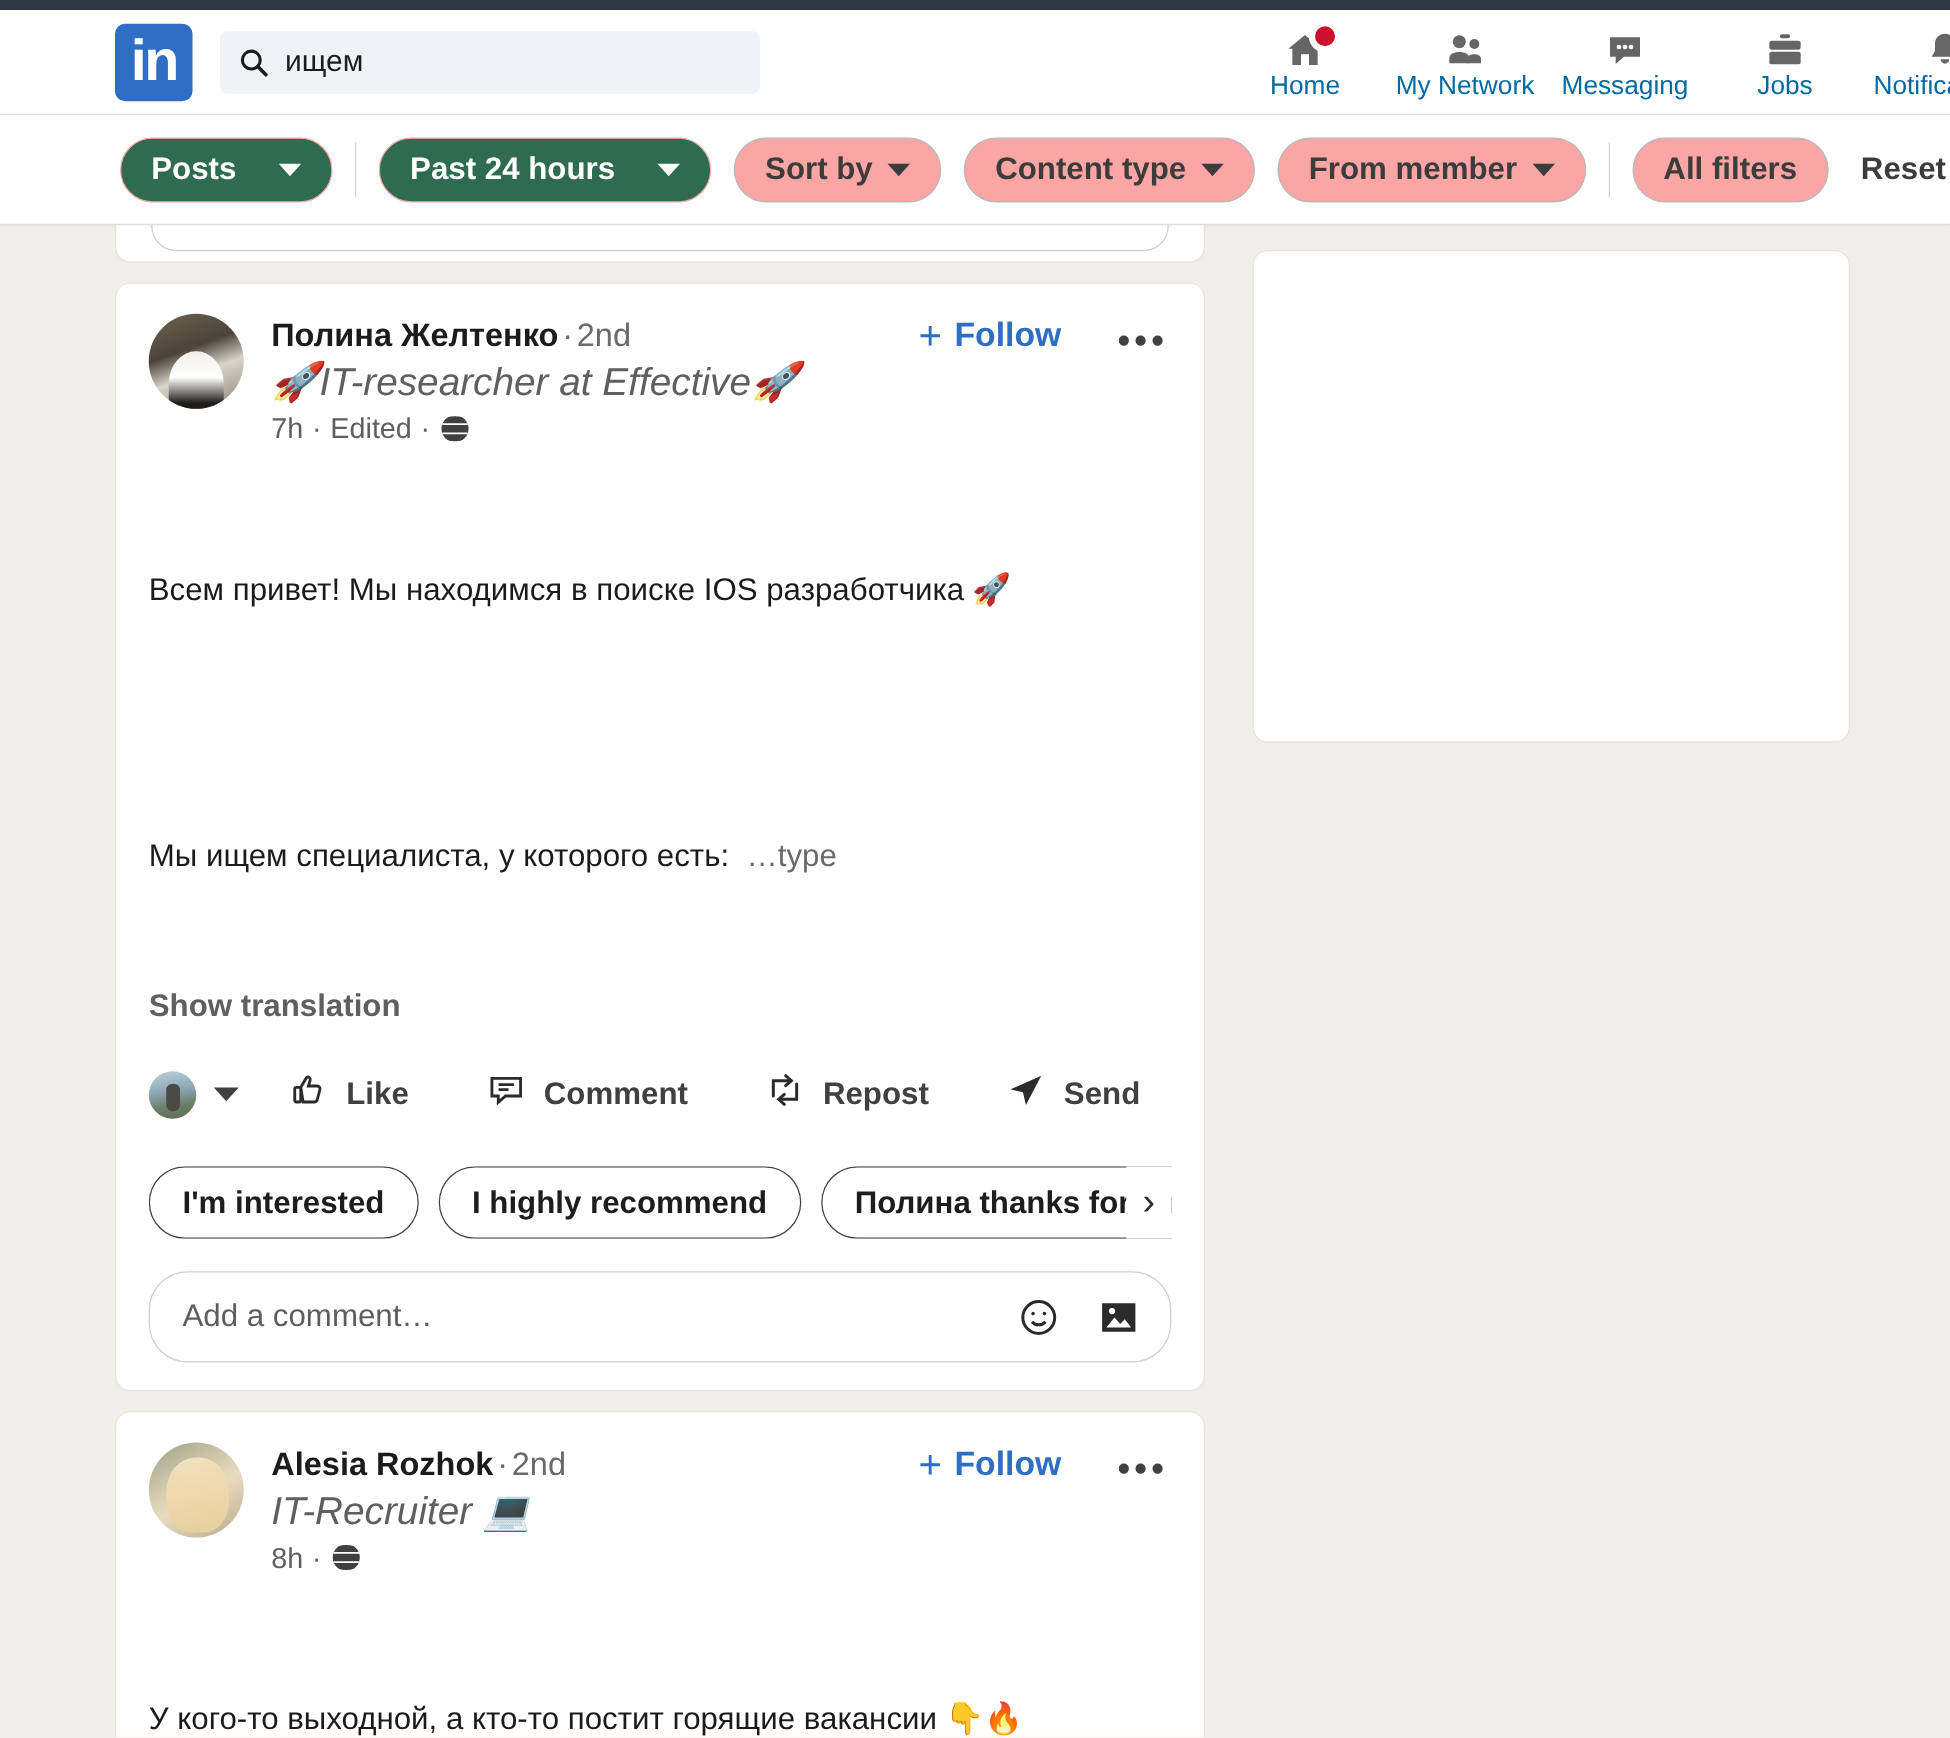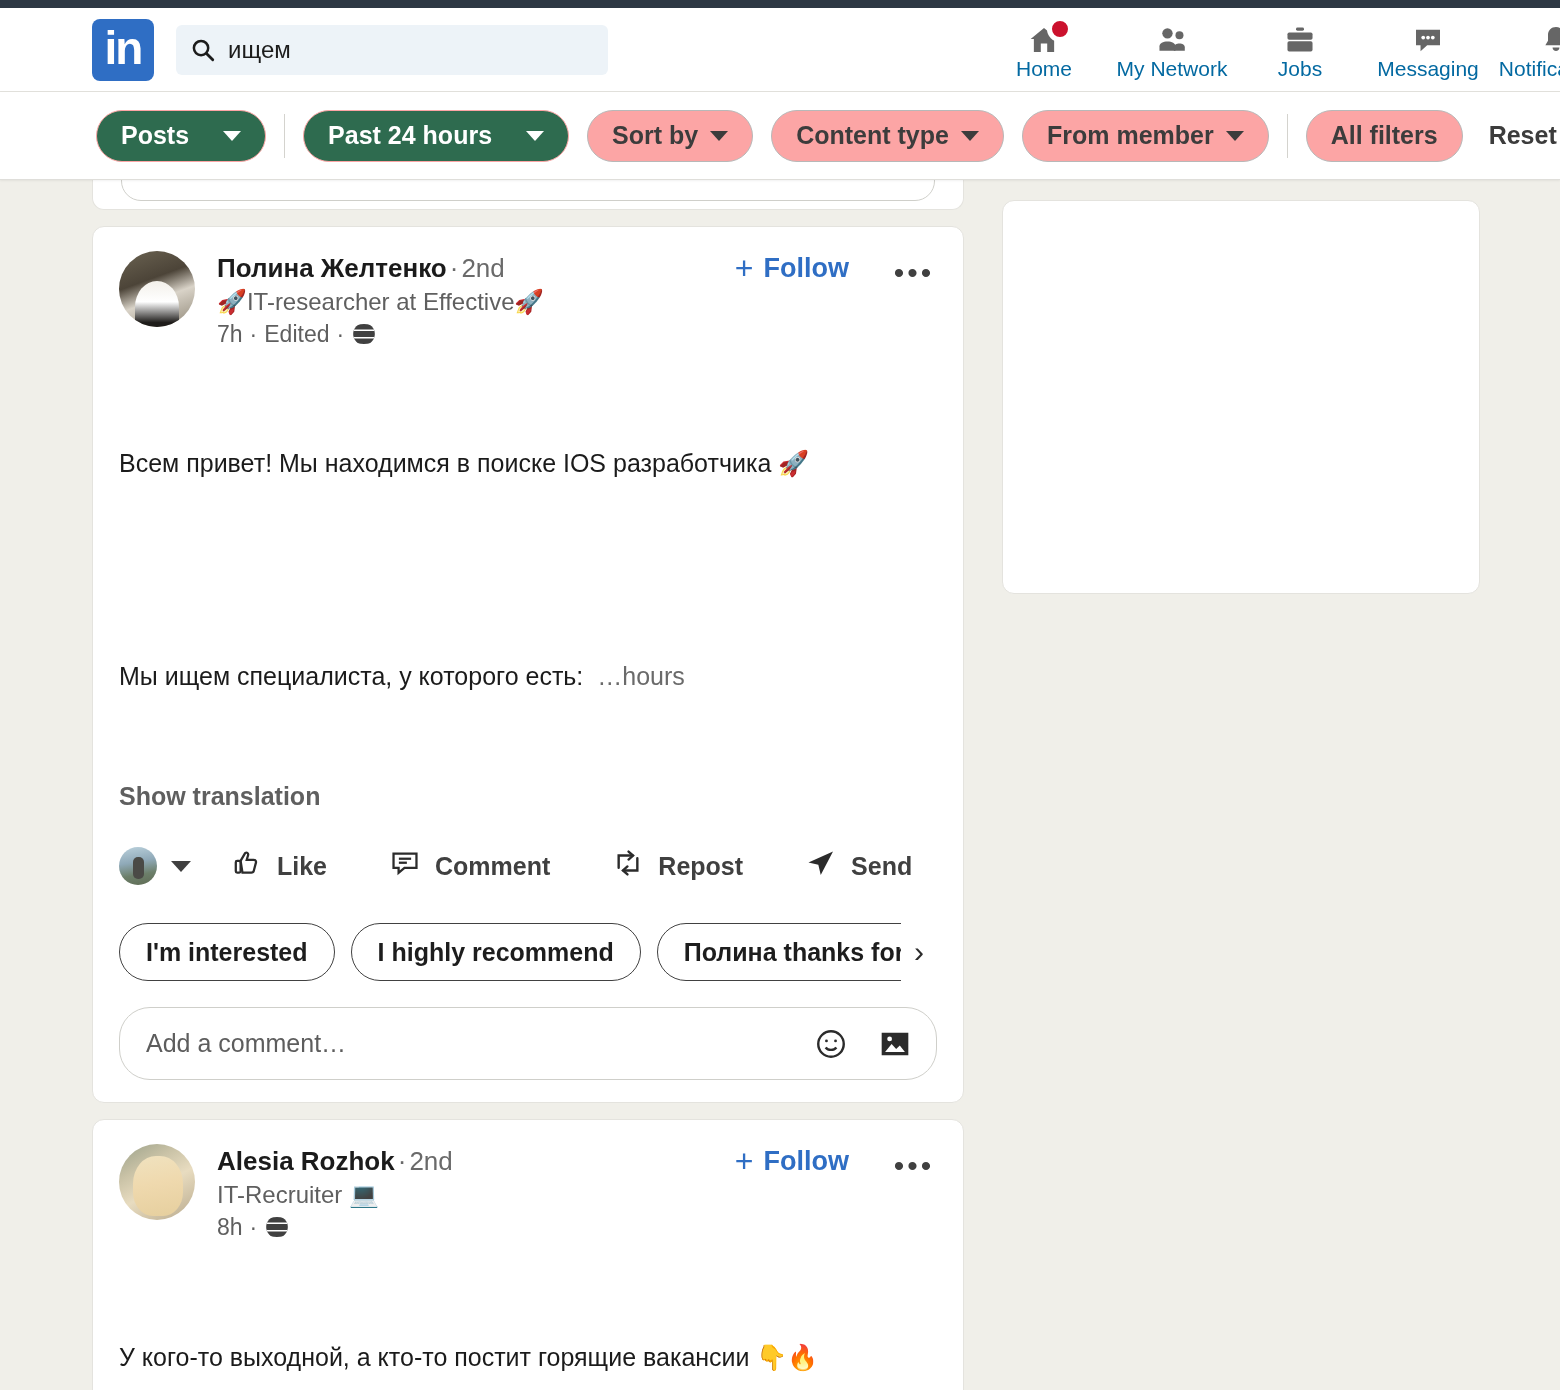--- a/index.html
+++ b/index.html
@@ -258,24 +258,25 @@
   .name-line {
     font-size: 26px;
     line-height: 1.18;
     color: #1b1b1b;
   }
   .name-line .pname { font-weight: 700; }
   .name-line .degree { color: #6a6a6a; font-weight: 400; }
   .name-line .sep { color: #6a6a6a; padding: 0 3px; }
 
   .headline {
-    font-size: 24px;
+    font-size: 31px;
     color: #5f5f5f;
     line-height: 1.25;
     margin-top: 3px;
+    font-style: italic;
   }
   .meta-line {
     font-size: 23px;
     color: #5f5f5f;
     line-height: 1.25;
     margin-top: 3px;
     display: flex;
     align-items: center;
     gap: 7px;
   }
@@ -481,38 +482,38 @@
           <circle cx="17.6" cy="8.4" r="3"></circle>
           <path d="M13.4 20 v-2.6 c0-1.8 2-2.8 4.2-2.8 s4 1 4 2.8 V20 Z"></path>
         </svg>
       </span>
       <span class="nav-label">My Network</span>
     </div>
 
     <div class="nav-item">
       <span class="nav-glyph">
         <svg width="34" height="32" viewBox="0 0 24 24" fill="#666666">
-          <rect x="9" y="2.6" width="6" height="2.4" rx="1.1"></rect>
-          <rect x="2.6" y="6.4" width="18.8" height="5.4" rx="1.3"></rect>
-          <rect x="2.6" y="13" width="18.8" height="7.6" rx="1.3"></rect>
-        </svg>
-      </span>
-      <span class="nav-label">Jobs</span>
-    </div>
-
-    <div class="nav-item">
-      <span class="nav-glyph">
-        <svg width="34" height="32" viewBox="0 0 24 24" fill="#666666">
           <path d="M3 4.4 h18 v11.6 h-9.6 l-5 4.4 v-4.4 H3 Z"></path>
           <circle cx="8.4" cy="10.2" r="1.4" fill="#fff"></circle>
           <circle cx="12" cy="10.2" r="1.4" fill="#fff"></circle>
           <circle cx="15.6" cy="10.2" r="1.4" fill="#fff"></circle>
         </svg>
       </span>
       <span class="nav-label">Messaging</span>
+    </div>
+
+    <div class="nav-item">
+      <span class="nav-glyph">
+        <svg width="34" height="32" viewBox="0 0 24 24" fill="#666666">
+          <rect x="9" y="2.6" width="6" height="2.4" rx="1.1"></rect>
+          <rect x="2.6" y="6.4" width="18.8" height="5.4" rx="1.3"></rect>
+          <rect x="2.6" y="13" width="18.8" height="7.6" rx="1.3"></rect>
+        </svg>
+      </span>
+      <span class="nav-label">Jobs</span>
     </div>
 
     <div class="nav-item">
       <span class="nav-glyph">
         <svg width="34" height="32" viewBox="0 0 24 24" fill="#666666">
           <path d="M12 2.2 c-3.5 0-6 2.6-6 6 v4.4 l-2 3.4 h16 l-2-3.4 V8.2 c0-3.4-2.5-6-6-6 Z"></path>
           <path d="M9.4 17.6 h5.2 c0 1.5-1.2 2.6-2.6 2.6 s-2.6-1.1-2.6-2.6 Z"></path>
         </svg>
       </span>
       <span class="nav-label">Notifications</span>
@@ -598,21 +599,21 @@
         </div>
 
         <div class="more-btn">
           <span>•••</span>
         </div>
       </div>
 
       <div class="post-body">
         <div>Всем привет! Мы находимся в поиске IOS разработчика 🚀</div>
         <div style="height:25px"></div>
-        <div><span>Мы ищем специалиста, у которого есть:</span>&nbsp; <span class="more-link">…hours</span></div>
+        <div><span>Мы ищем специалиста, у которого есть:</span>&nbsp; <span class="more-link">…type</span></div>
       </div>
 
       <div class="show-translation">Show translation</div>
 
       <div class="action-bar">
 
         <div class="reactor">
           <span class="reactor-av"></span>
           <span class="mini-caret"></span>
         </div>

